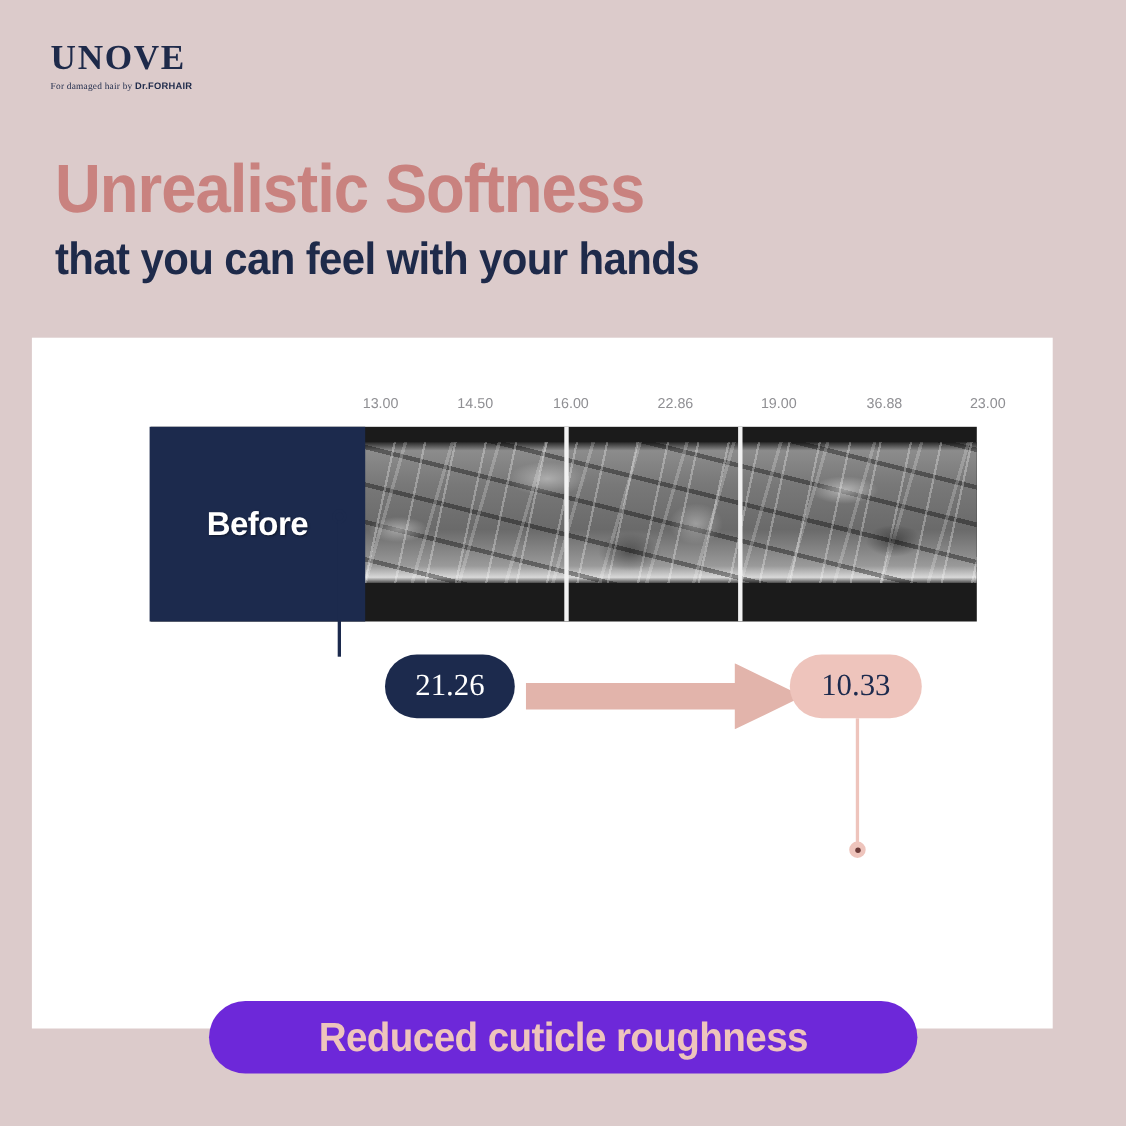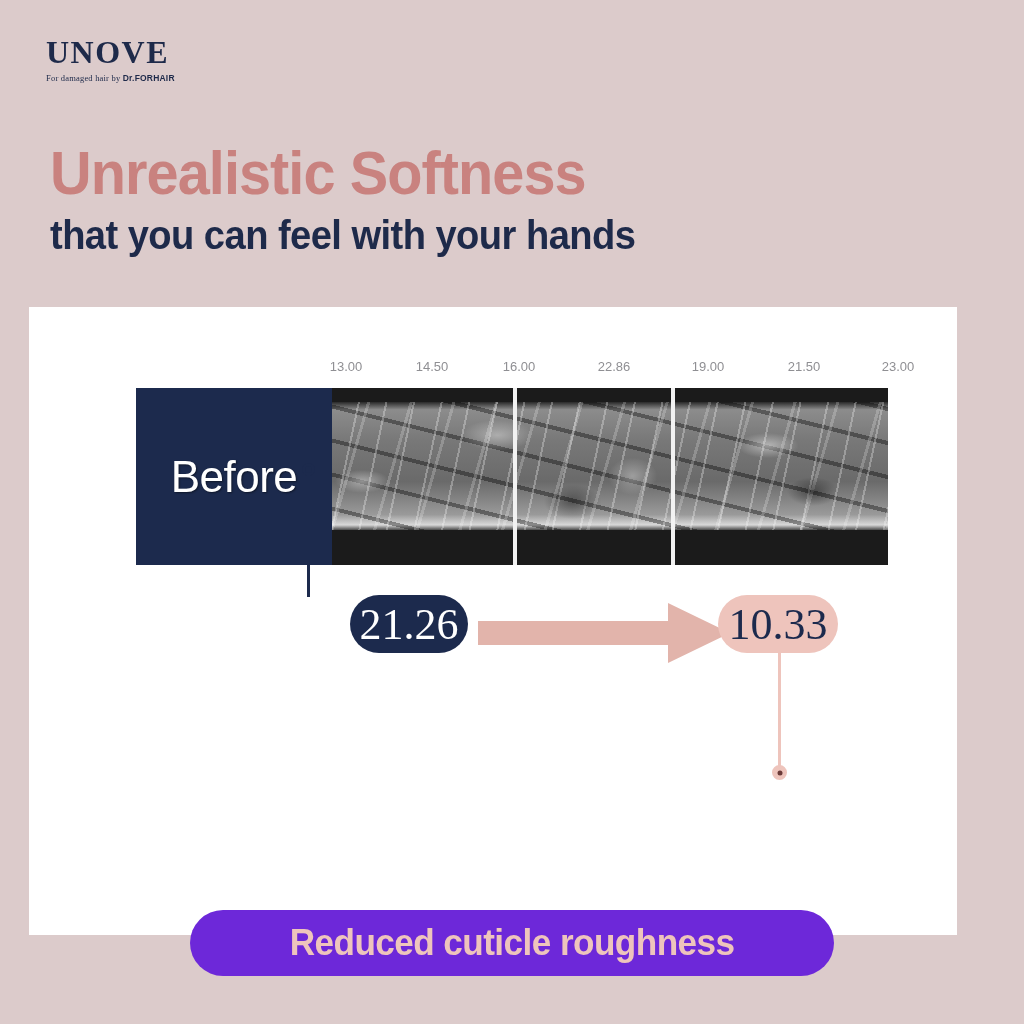--- a/index.html
+++ b/index.html
@@ -138,39 +138,39 @@
   
   .sem-label {
     position:absolute; left:-1px; top:0;
     width:196px; height:100%;
     background:#1c2a4d;
     display:flex; flex-direction:column;
     align-items:center; justify-content:center;
     z-index:4;
   }
   .label-main {
-    font-size:44px; font-weight:400; letter-spacing:-.5px;
+    font-size:30px; font-weight:700; letter-spacing:-.5px;
     text-shadow:1px 1px 2px rgba(0,0,0,.45);
   }
   .before .label-main { color:#ffffff; }
   .after  .label-main { color:#f2cfc8; }
   .label-sub {
     margin-top:2px;
     font-size:19px; font-weight:700; color:#f2cfc8;
     letter-spacing:-.2px;
   }
 
   
   .callout-layer { position:absolute; inset:0; z-index:6; pointer-events:none; }
 
   .pill {
     position:absolute;
     display:flex; align-items:center; justify-content:center;
     border-radius:999px;
-    font-size:44px; font-weight:400;
+    font-size:28px; font-weight:400;
     font-family:"Liberation Serif", serif;
     pointer-events:auto;
   }
   .pill-before {
     left:321px; top:288px; width:118px; height:58px;
     background:#1c2a4d; color:#ffffff;
   }
   .pill-after {
     left:689px; top:288px; width:120px; height:58px;
     background:#eec4bc; color:#1c2a4d;
@@ -229,21 +229,21 @@
 <div class="subheadline">that you can feel with your hands</div>
 
 <div class="card">
 
   <div class="axis">
     <span class="axis-tick" style="left:293px">13.00</span>
     <span class="axis-tick" style="left:379px">14.50</span>
     <span class="axis-tick" style="left:466px">16.00</span>
     <span class="axis-tick" style="left:561px">22.86</span>
     <span class="axis-tick" style="left:655px">19.00</span>
-    <span class="axis-tick" style="left:751px">21.50</span>
+    <span class="axis-tick" style="left:751px">36.88</span>
     <span class="axis-tick" style="left:845px">23.00</span>
   </div>
 
   <div class="sem-row before">
     <div class="sem-strip">
       <div class="hair">
         <div class="scales"></div>
       </div>
       <div class="sem-divider" style="left:376px"></div>
       <div class="sem-divider" style="left:534px"></div>

